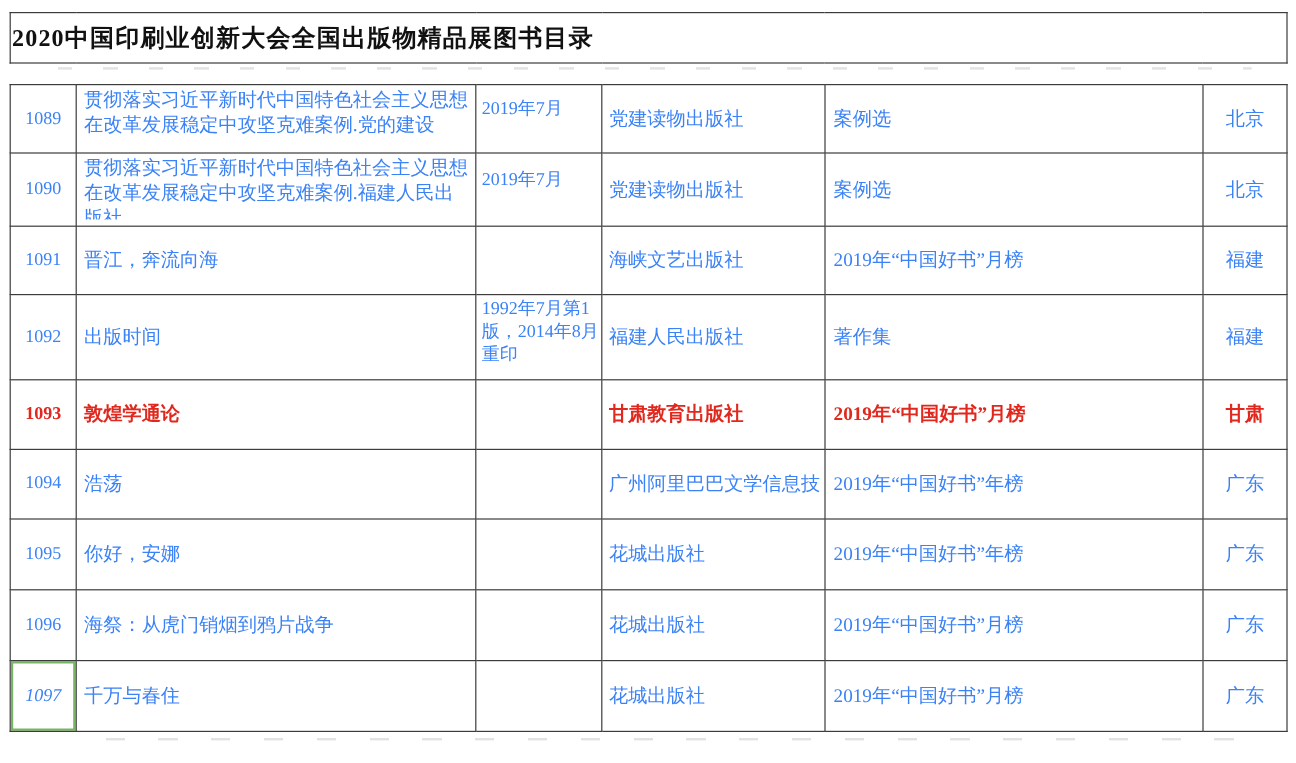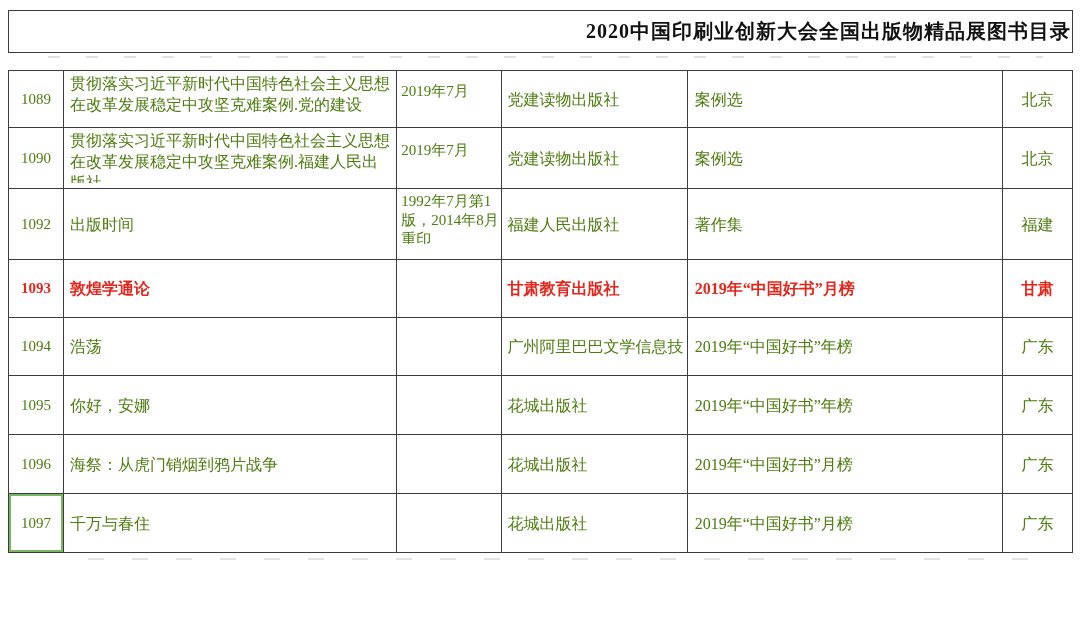--- a/index.html
+++ b/index.html
@@ -6,47 +6,47 @@
   body{
     width:1080px;height:636px;overflow:hidden;
     font-family:"Liberation Serif","DejaVu Serif",serif;
     color:#2e2e2e;
   }
   .page{position:relative;padding:10px 7px 0 8px;}
   table{border-collapse:collapse;table-layout:fixed;width:1065px;}
   td,th{border:1px solid #3c3c3c;box-sizing:border-box;overflow:hidden;}
   
   .title-cell{
-    height:42px;text-align:right;vertical-align:middle;
+    height:42px;text-align:left;vertical-align:middle;
     font-size:20px;font-weight:bold;letter-spacing:1px;color:#111;
   }
   .head-row th{
     height:26px;font-size:13px;font-weight:bold;color:#222;
     text-align:center;vertical-align:middle;padding:0 2px;white-space:nowrap;
   }
   
   .gap{height:17px;position:relative;}
   .ghost-strip{
     position:absolute;top:3px;left:40px;right:30px;height:2px;
     background:repeating-linear-gradient(90deg,#d2d2d2 0 12px,transparent 12px 38px);
     opacity:.65;
   }
   
-  .body-table td{vertical-align:middle;font-size:16px;line-height:21px;color:#4d7c0f;}
+  .body-table td{vertical-align:middle;font-size:16px;line-height:21px;color:#3b82f6;}
   td.c-serial{text-align:center;font-size:15px;font-family:"Liberation Serif","DejaVu Serif",serif;}
   td.c-title{padding:0 4px 0 6px;}
   td.c-date{padding:0 2px 15px 4px;font-size:15px;line-height:19px;}
   td.c-publisher{padding:0 0 0 5px;white-space:nowrap;}
   td.c-category{padding:0 4px 0 7px;}
   td.c-province{text-align:center;}
   td.v-top{vertical-align:top;}
   .clip3{height:53px;overflow:hidden;padding-top:2px;}
   .clipd{height:52px;overflow:hidden;padding-top:3px;}
   tr.hl td{color:#e0281e;font-weight:bold;}
-  td.sel-cell{box-shadow:inset 0 0 0 2px #79b663;}
+  td.sel-cell{box-shadow:inset 0 0 0 2px #79b663;font-style:italic;}
   .bottom-ghost{
     margin:5px 24px 0 80px;height:2px;
     background:repeating-linear-gradient(90deg,#cfcfcf 0 16px,transparent 16px 44px);
     opacity:.6;
   }
 </style>
 </head>
 <body>
 
 <div class="page">
@@ -94,20 +94,28 @@
         <tr style="height: 61px;">
           <td class="c-serial">1090</td>
           <td class="c-title v-top">
             <div class="clip3">贯彻落实习近平新时代中国特色社会主义思想在改革发展稳定中攻坚克难案例.福建人民出版社</div>
           </td>
           <td class="c-date">2019年7月</td>
           <td class="c-publisher">党建读物出版社</td>
           <td class="c-category">案例选</td>
           <td class="c-province">北京</td>
         </tr>
+        <tr style="height: 57px;">
+          <td class="c-serial">1091</td>
+          <td class="c-title">晋江，奔流向海</td>
+          <td class="c-date"></td>
+          <td class="c-publisher">海峡文艺出版社</td>
+          <td class="c-category">2019年“中国好书”月榜</td>
+          <td class="c-province">福建</td>
+        </tr>
         <tr style="height: 62px;">
           <td class="c-serial">1092</td>
           <td class="c-title">出版时间</td>
           <td class="c-date v-top">
             <div class="clipd">1992年7月第1版，2014年8月重印</div>
           </td>
           <td class="c-publisher">福建人民出版社</td>
           <td class="c-category">著作集</td>
           <td class="c-province">福建</td>
         </tr>

